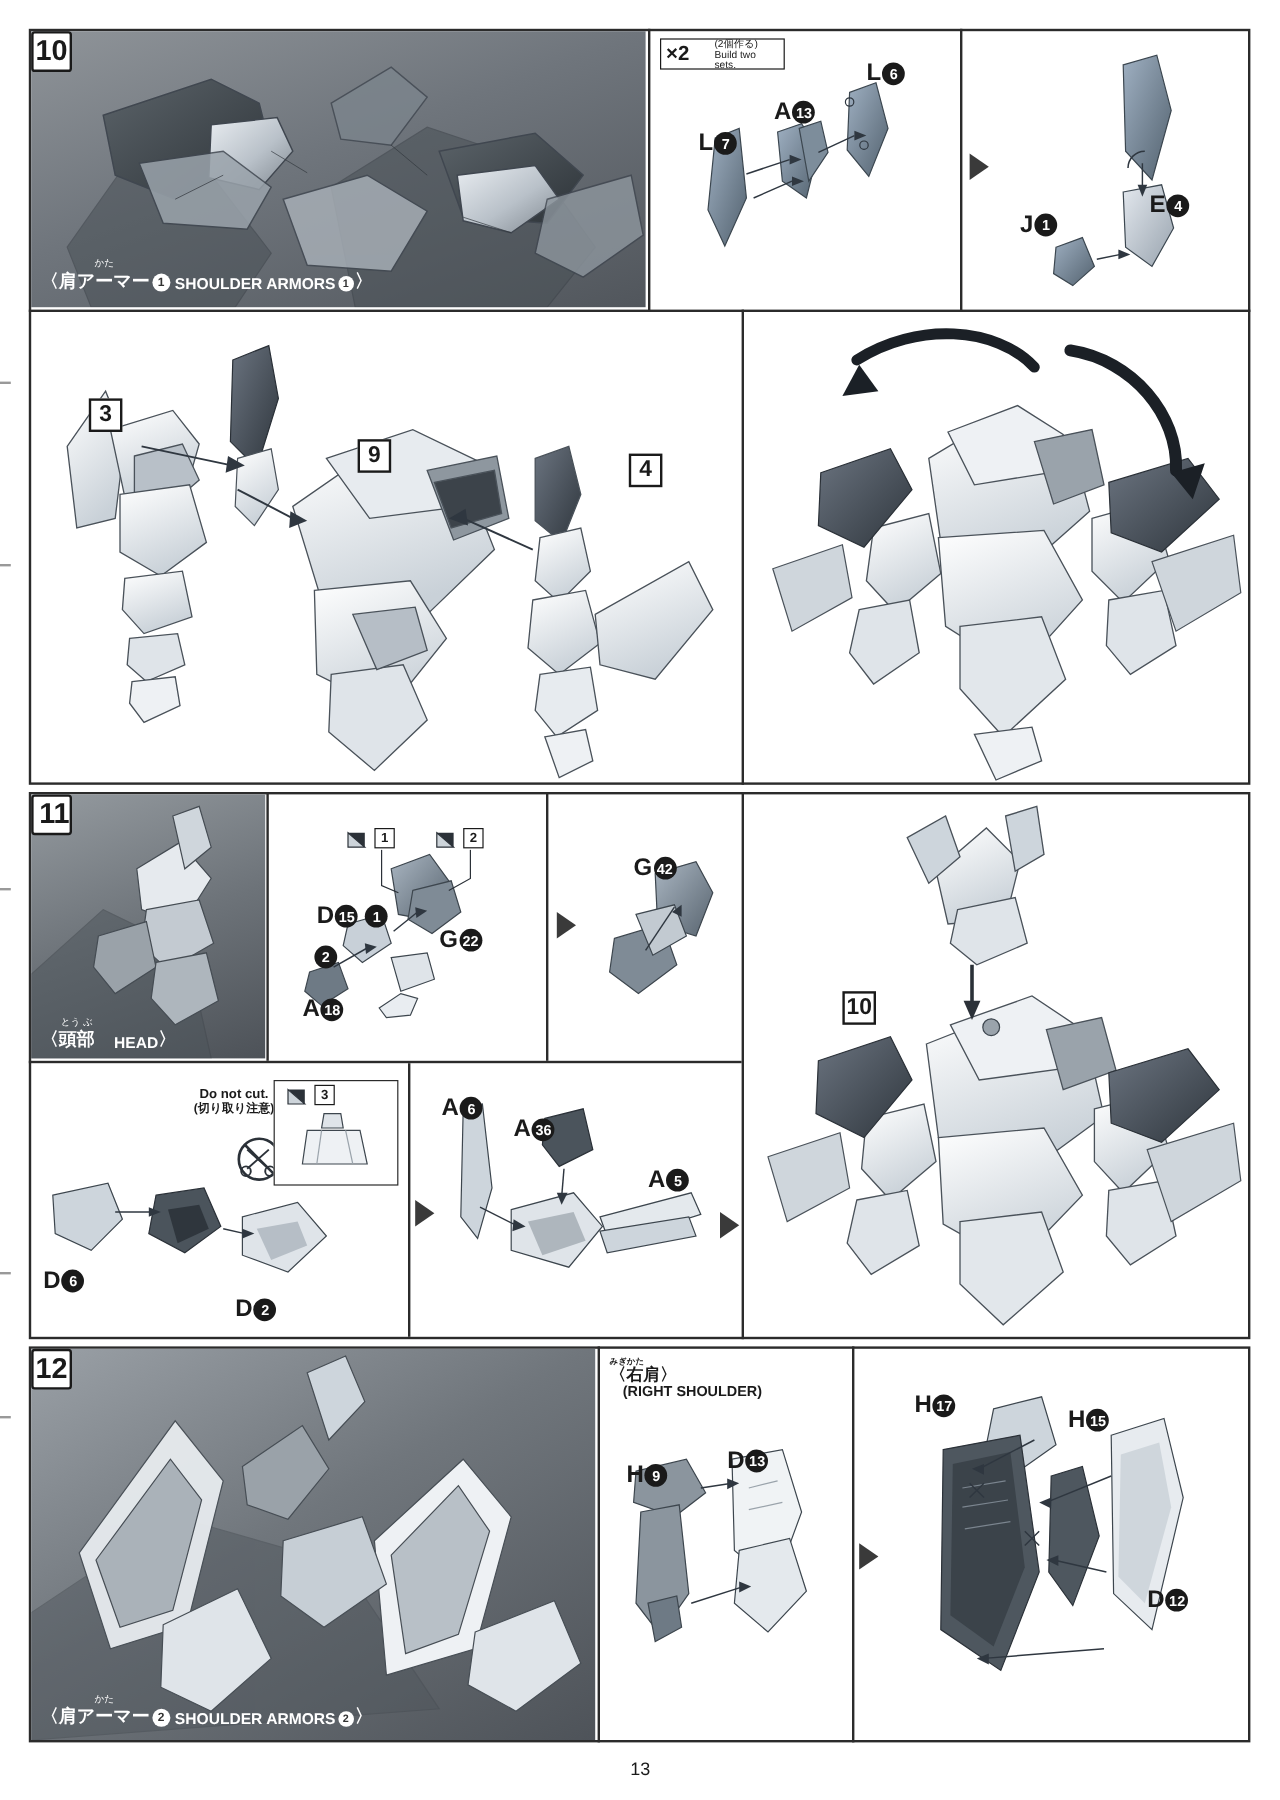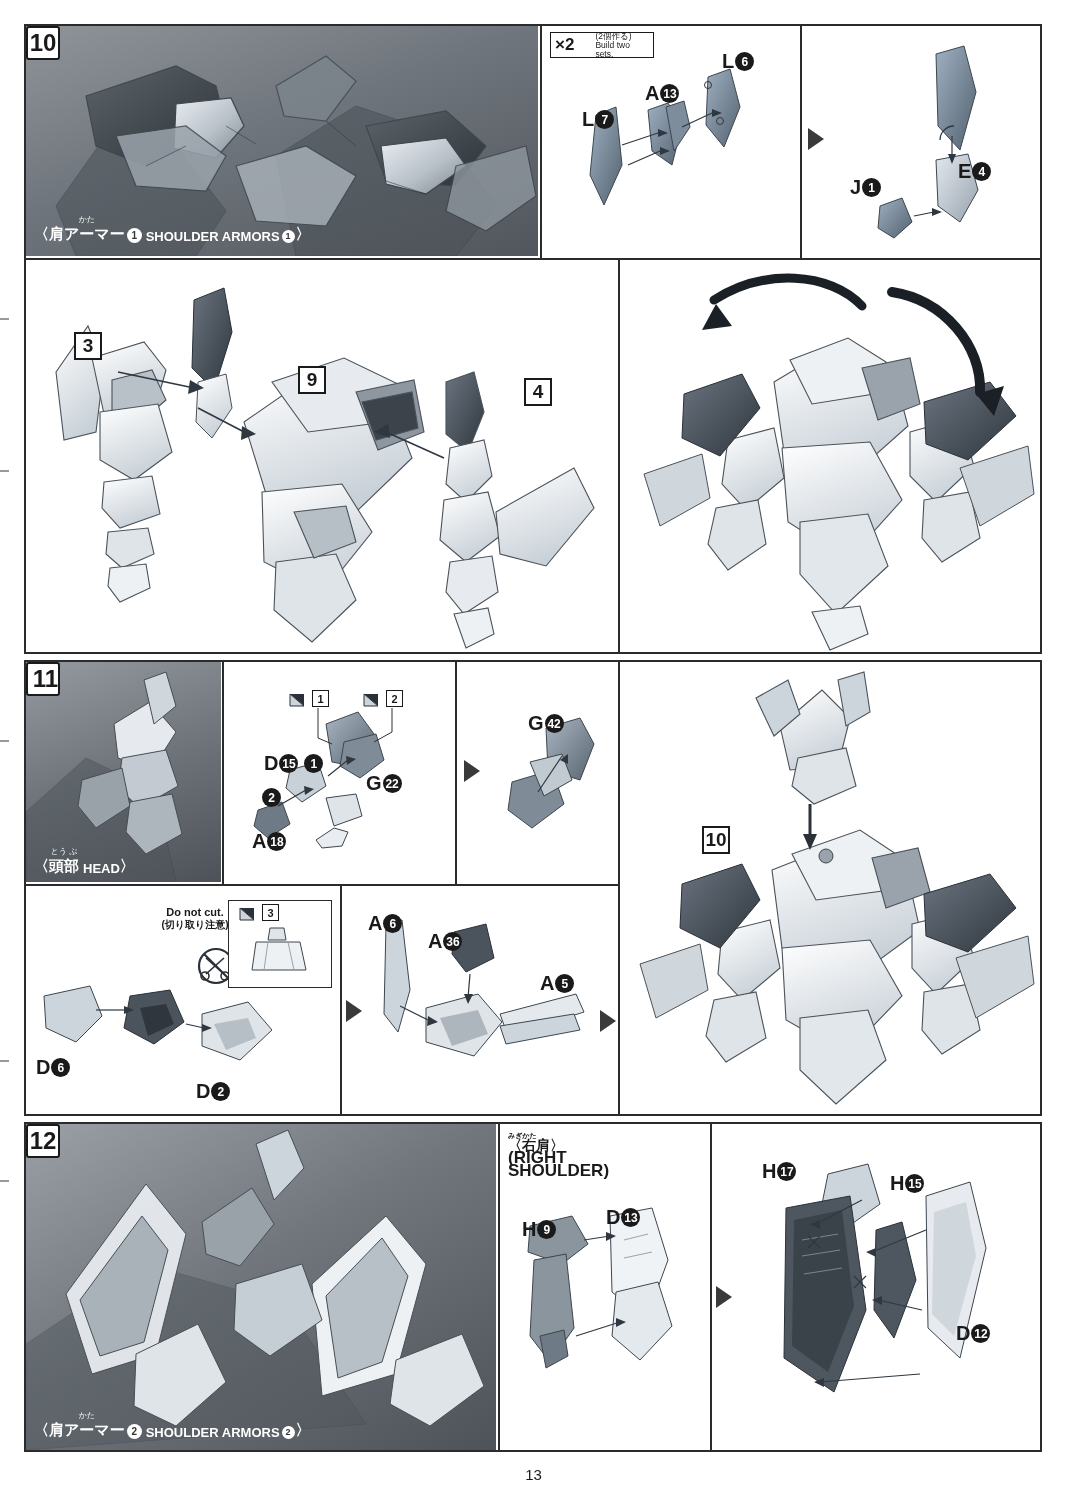--- a/index.html
+++ b/index.html
@@ -317,21 +317,21 @@
     </svg>
   </div>
 
   <div class="stepnum" style="left:26px;top:662px;justify-content:flex-end;">
     <span>11</span>
   </div>
 
   <div class="caption" style="left:34px;top:848px;">
     <span>〈</span>
     <span class="rb"><span class="ruby">とう ぶ</span><span class="jp">頭部</span></span>
-    <span class="en" style="margin-left:4px;">HEAD</span>
+    <span class="en" style="margin-left:16px;">HEAD</span>
     <span>〉</span>
   </div>
 
   <div class="photo" style="left:232px;top:690px;width:220px;height:190px;">
     <svg width="220" height="190" viewBox="0 0 220 190">
       <defs>
         <linearGradient id="hd1" x1="0" y1="0" x2="1" y2="1">
             <stop offset="0%" stop-color="#aab6c2"></stop>
             <stop offset="100%" stop-color="#58646f"></stop>
           </linearGradient>
@@ -579,21 +579,21 @@
     <span class="rb"><span class="ruby">かた</span><span class="jp">肩アーマー</span></span>
     <span class="circnum" style="background:#fff;color:#333;width:15px;height:15px;font-size:10px;margin:0 2px 1px 2px;">2</span>
     <span class="en">SHOULDER ARMORS</span>
     <span class="circnum" style="background:#fff;color:#333;width:13px;height:13px;font-size:9px;margin:0 1px 1px 2px;">2</span>
     <span>〉</span>
   </div>
 
   <div class="note" style="left:508px;top:1132px;width:150px;text-align:left;">
     <span class="ruby">みぎかた</span>
     <span style="font-size:14px;font-weight:bold;">〈<span>右肩</span>〉</span><br>
-    <span style="font-size:17px;">(RIGHT SHOULDER)</span>
+    <span style="font-size:12px;margin-left:11px;">(RIGHT SHOULDER)</span>
   </div>
 
   <div class="photo" style="left:512px;top:1200px;width:190px;height:190px;">
     <svg width="190" height="190" viewBox="0 0 190 190">
       <path d="M18 26 L60 16 L76 44 L50 64 L16 52 Z" fill="#8b959e" stroke="#3d464e"></path>
       <path d="M22 60 L54 54 L62 128 L38 162 L18 136 Z" fill="#8b959e" stroke="#3d464e"></path>
       <path d="M28 136 L52 130 L56 156 L34 168 Z" fill="#6e7a85" stroke="#3d464e"></path>
       <path d="M98 16 L140 8 L156 60 L134 120 L100 92 Z" fill="#f0f3f5" stroke="#3d464e"></path>
       <path d="M104 92 L146 82 L160 126 L128 160 L100 136 Z" fill="#e4e9ed" stroke="#3d464e"></path>
       <g stroke="#9aa3ab" stroke-width="1" fill="none">

